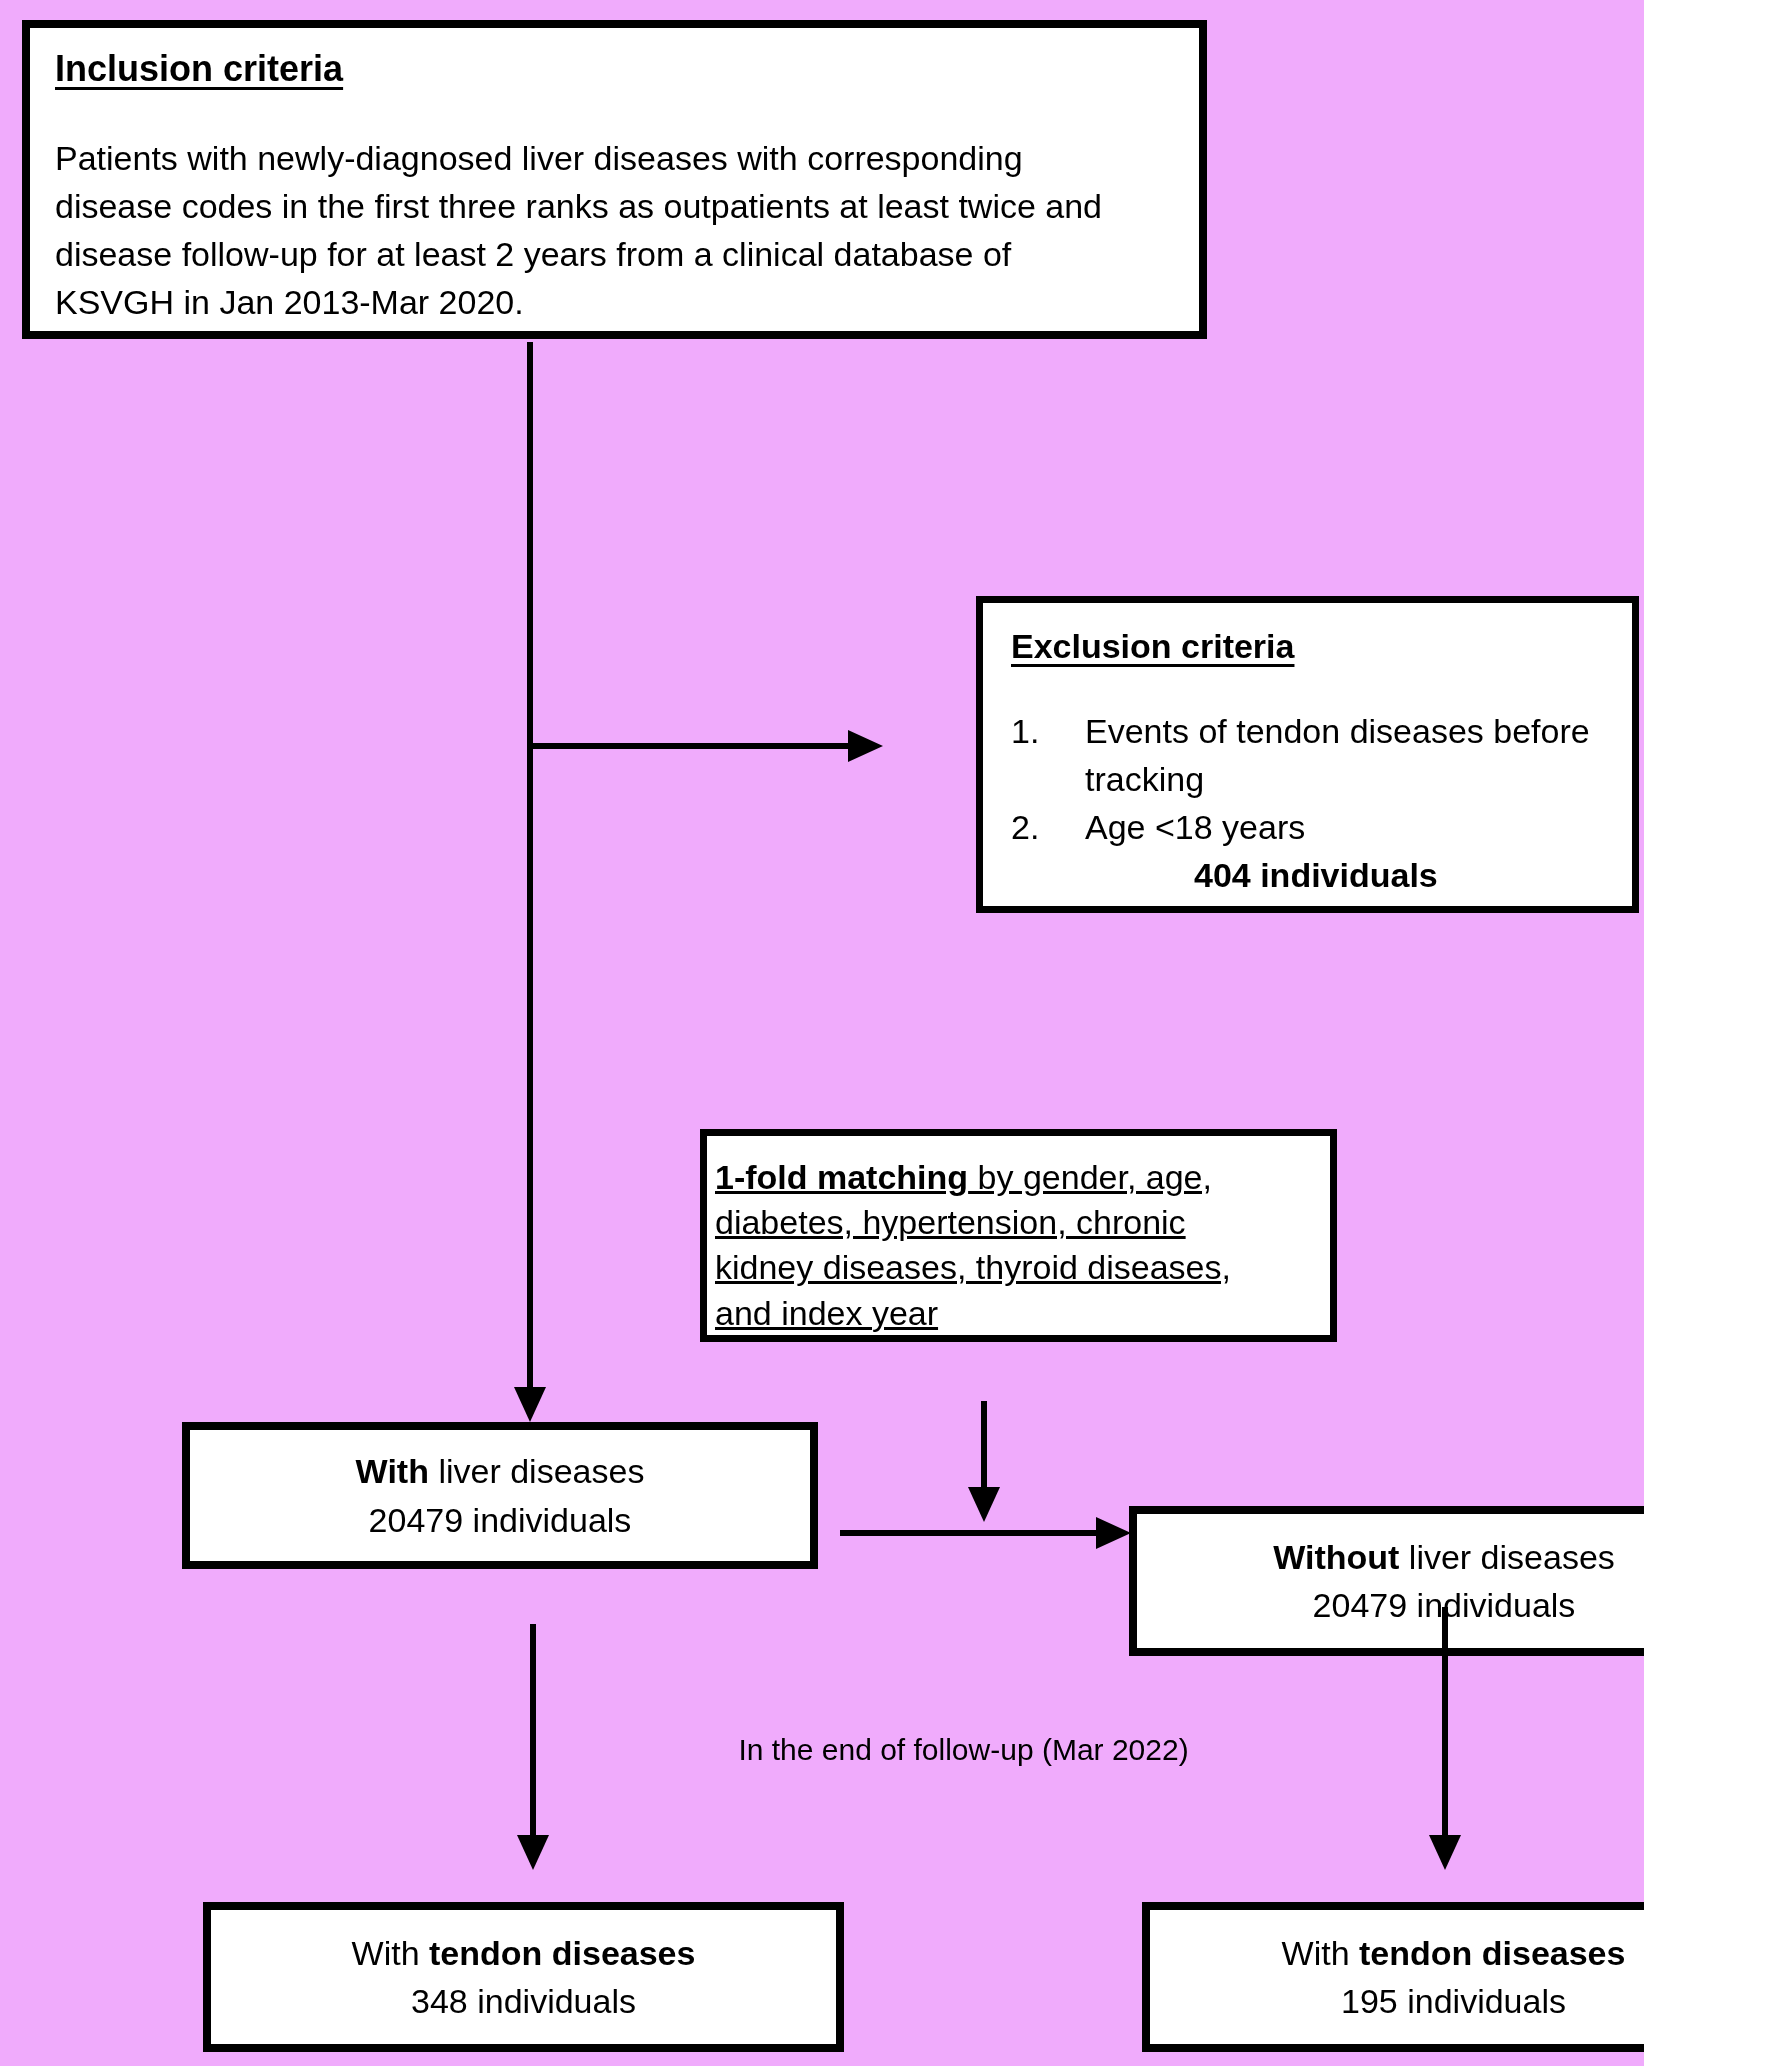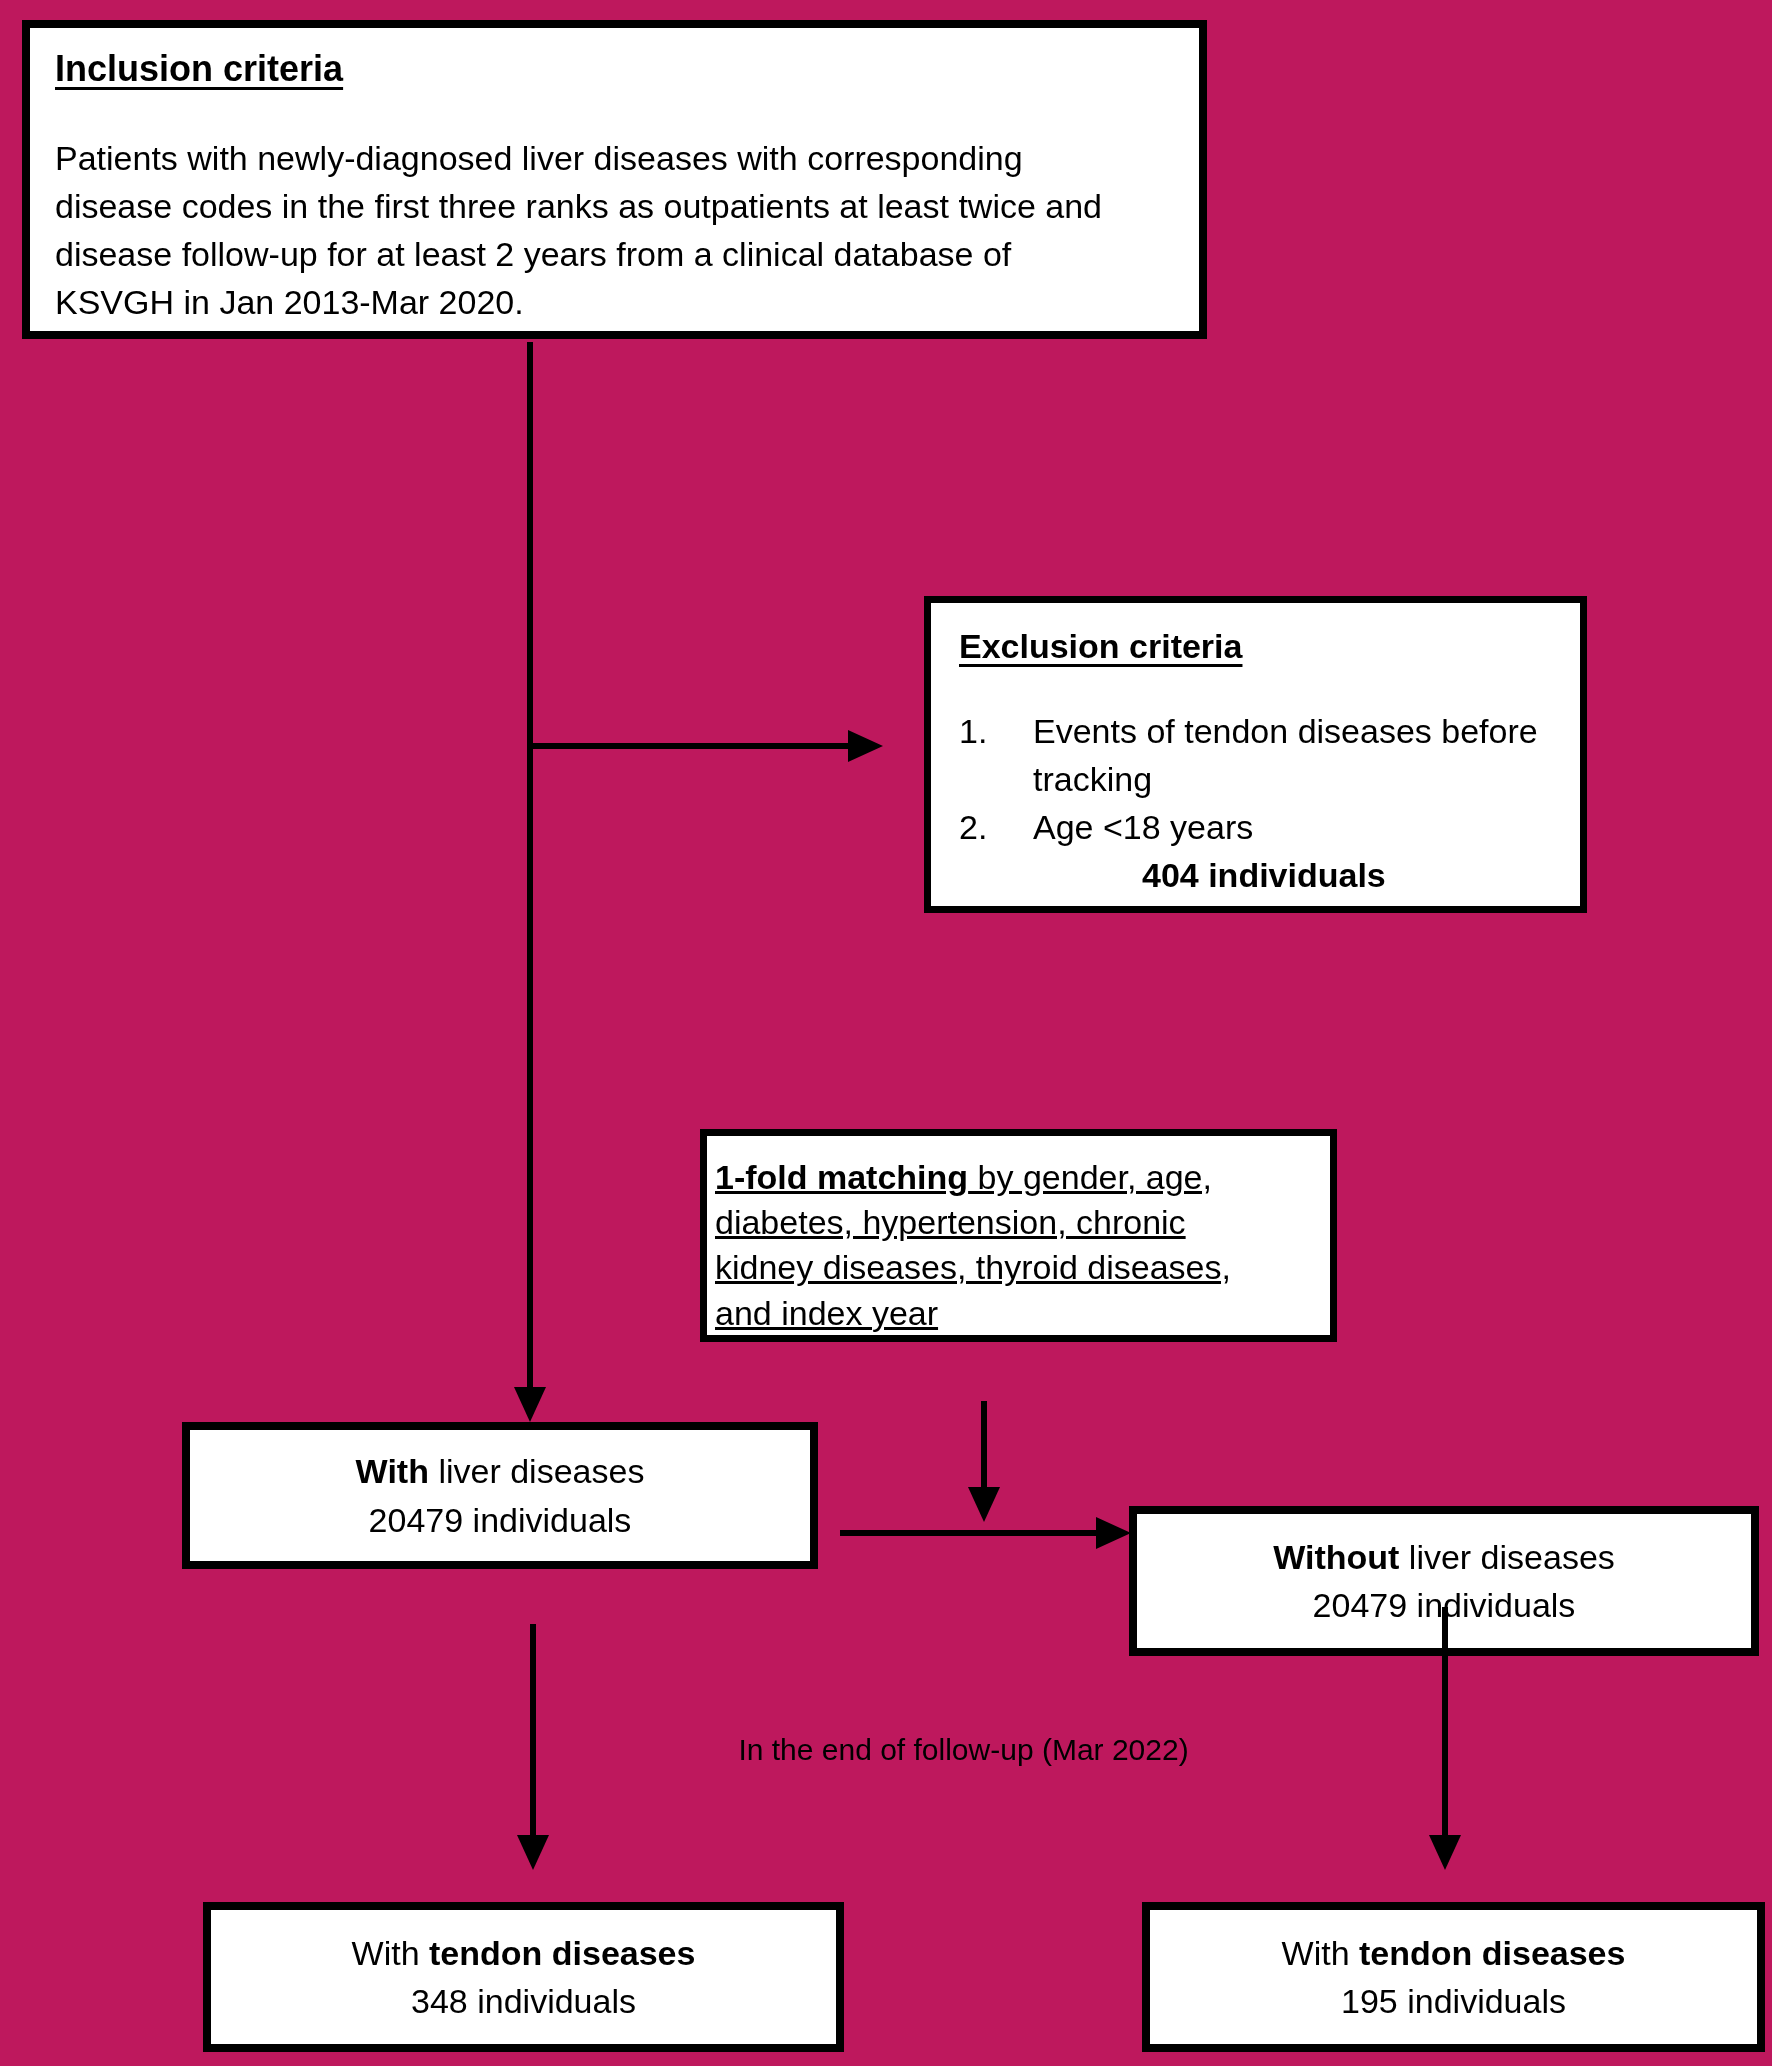--- a/index.html
+++ b/index.html
@@ -1,17 +1,17 @@
 <!DOCTYPE html>
 <html style="font-size:10px"><head>
 <meta charset="utf-8">
 <style>
   html,body{margin:0;padding:0;background:#ffffff;}
   .stage{
-    position:relative;width:1772px;height:2066px;background:#be185d;
+    position:relative;width:1644px;height:2066px;background:#f0abfc;
     font-family:"Liberation Sans", sans-serif;color:#000;overflow:hidden;
   }
   .box{position:absolute;background:#fff;border:8.2px solid #000;box-sizing:border-box;}
   .box.thin{border-width:7px;}
   .center-box{display:flex;flex-direction:column;align-items:center;justify-content:center;
     text-align:center;font-size:34px;line-height:1.42;}
   .b{font-weight:bold;}
   .preline{white-space:pre-line;}
   .heading{font-weight:bold;font-size:36px;line-height:1.4;
     text-decoration:underline;text-decoration-thickness:2.5px;text-underline-offset:6.3px;}
@@ -40,21 +40,21 @@
   <div>
     <div class="vline" style="left:527px;top:342px;width:6.3px;height:1052px;"></div>
     <div class="head head-down" style="left:514px;top:1387px;"></div>
   </div>
 
   <div>
     <div class="hline" style="left:527px;top:743px;width:322px;height:6.3px;"></div>
     <div class="head head-right" style="left:848px;top:730px;"></div>
   </div>
 
-  <div class="box thin" style="left:924px;top:596px;width:663px;height:317px;padding:20px 28px;">
+  <div class="box thin" style="left:976px;top:596px;width:663px;height:317px;padding:20px 28px;">
     <div class="heading" style="font-size:34px;">Exclusion criteria</div>
     <div class="bodytext" style="margin-top:36px;">
       <div class="listrow">
         <span class="listnum">1.</span>
         <span class="preline">Events of tendon diseases before
 tracking</span>
       </div>
       <div class="listrow">
         <span class="listnum">2.</span>
         <span class="preline">Age &lt;18 years</span>

